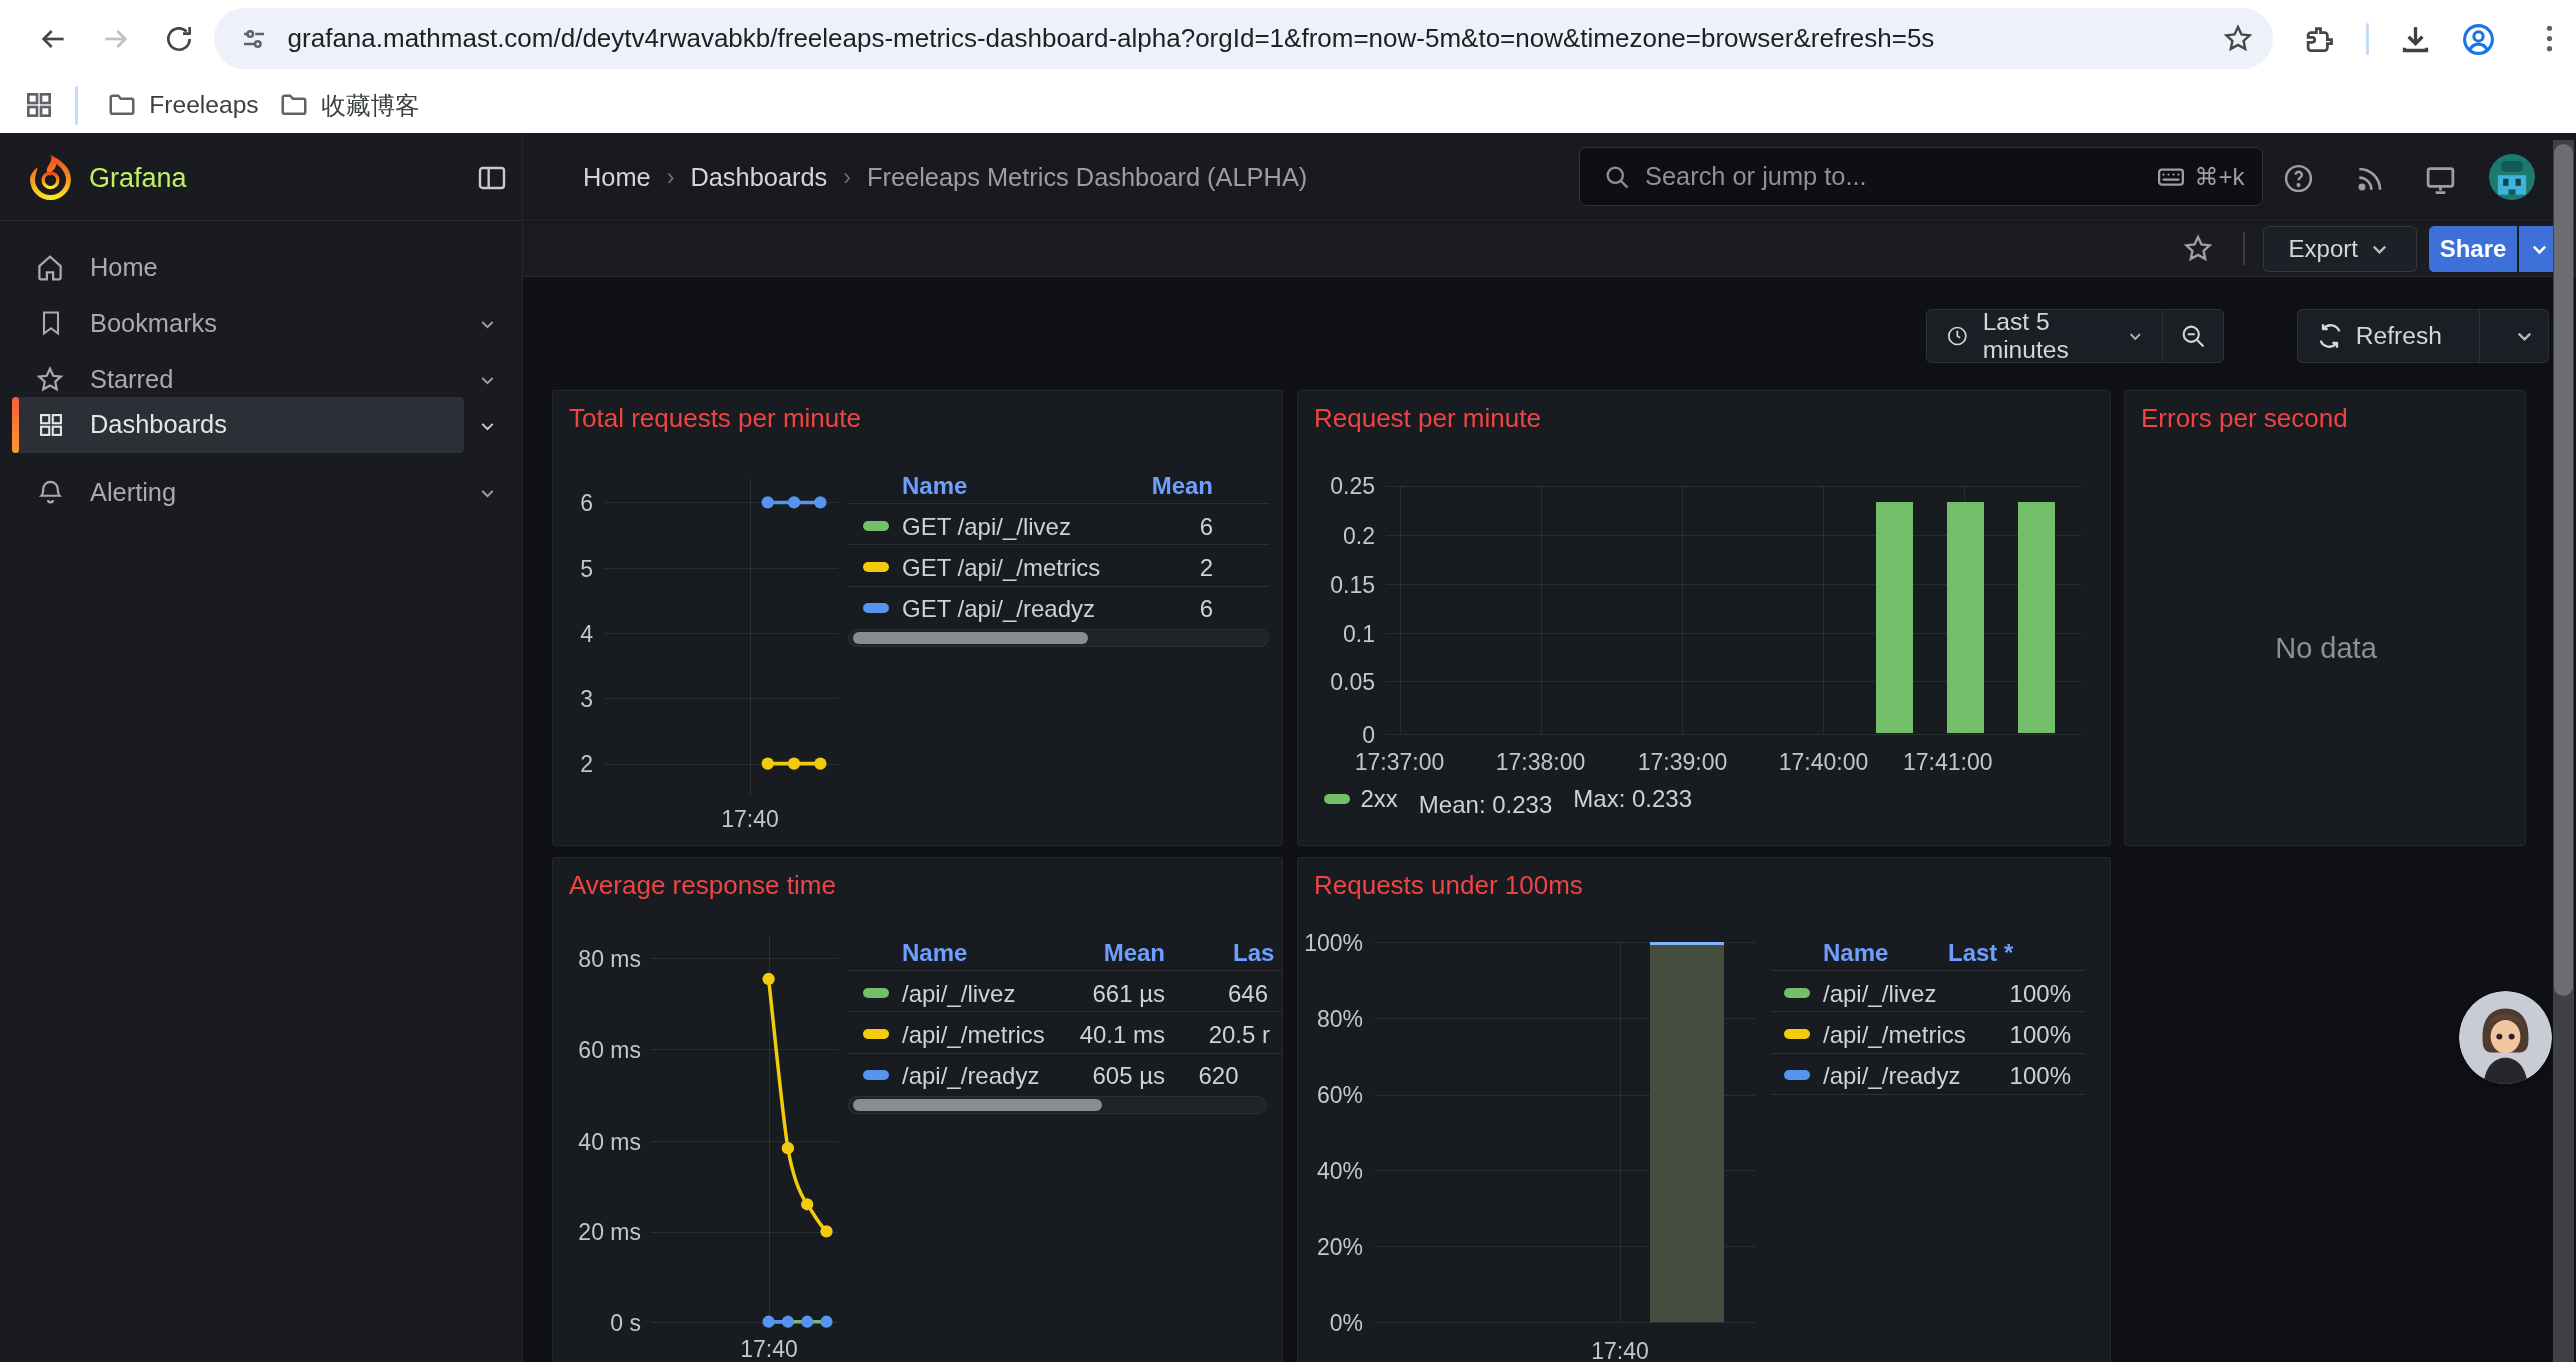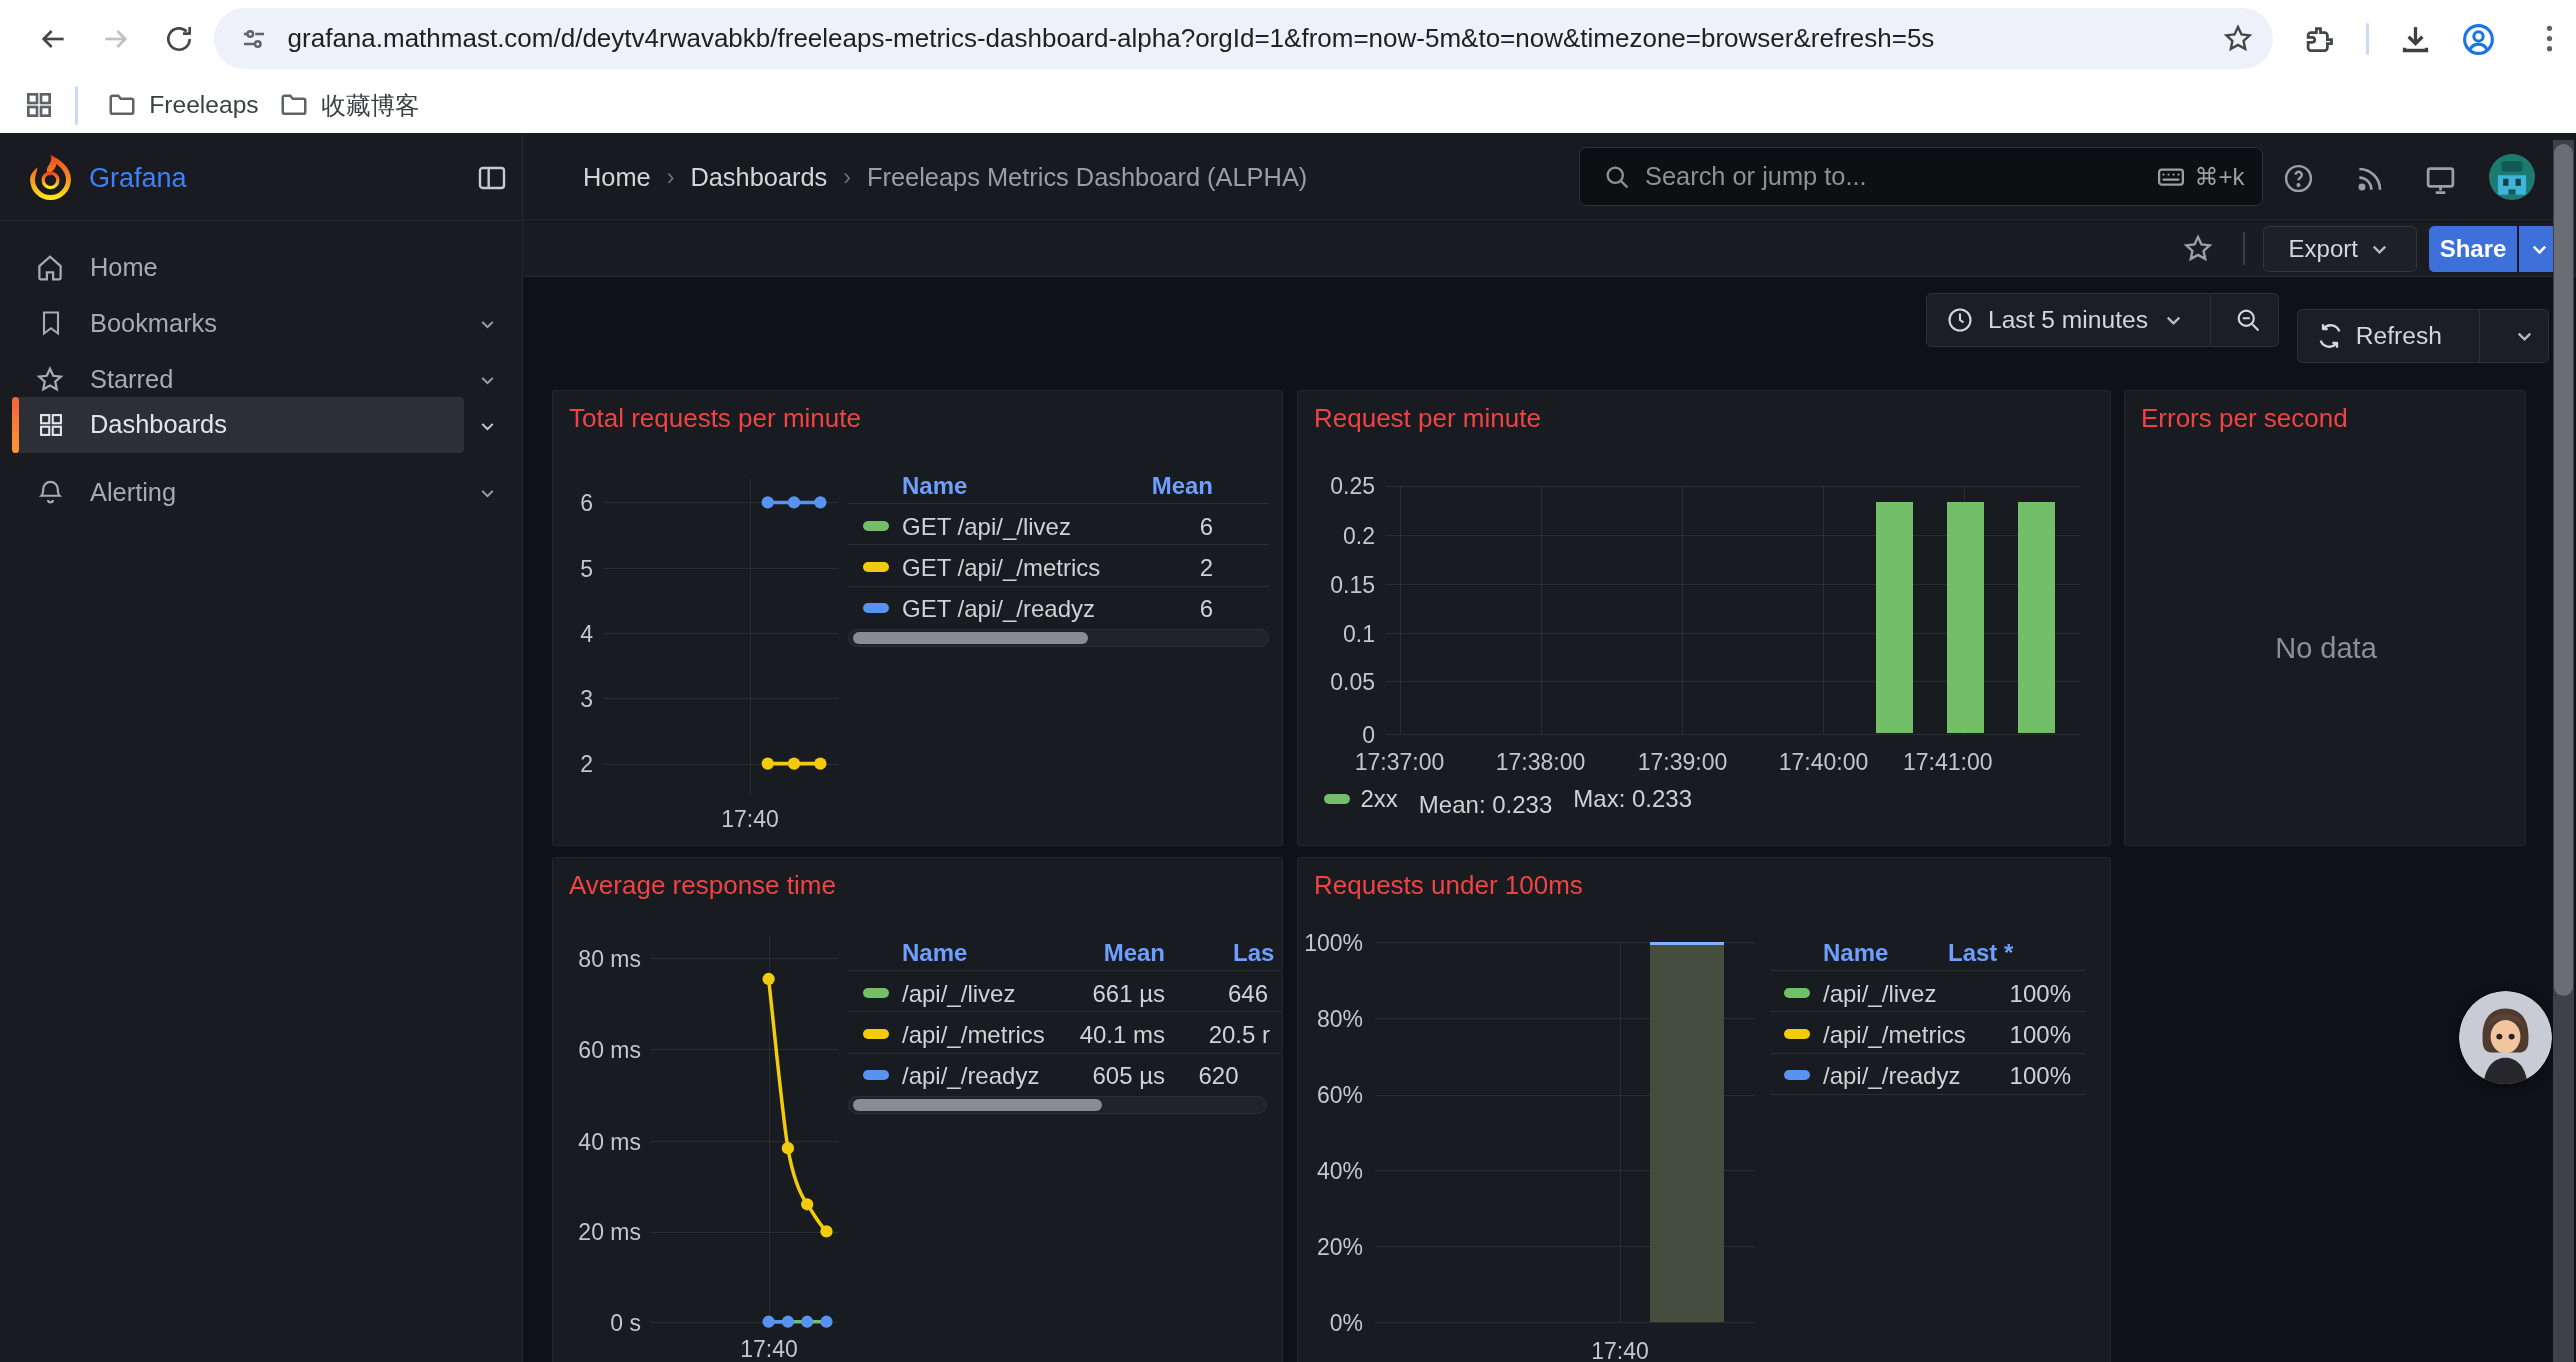--- a/index.html
+++ b/index.html
@@ -210,21 +210,21 @@
     <div class="a btn blue" style="left:1906px;top:4.4px;width:88px;height:46px;border-radius:5.3px 0 0 5.3px;">
       <span>Share</span>
     </div>
     <div class="a btn blue" style="left:1996px;top:4.4px;width:40px;height:46px;border-radius:0 5.3px 5.3px 0;">
       <svg width="23" height="23" viewBox="0 0 24 24" fill="none" stroke="#fff" stroke-width="2.6">
           <path d="M6 9l6 6 6-6"></path>
         </svg>
     </div>
   </div>
 
-  <div class="a tbtn" style="left:1926px;top:293px;width:353px;height:54px;justify-content:space-between;">
+  <div class="a tbtn" style="left:1926px;top:309px;width:298px;height:54px;justify-content:space-between;">
     <div class="r" style="height:100%;padding:0 17.5px 0 19px;">
       <svg width="28" height="28" viewBox="0 0 24 24" fill="none" stroke="#d5d6da" stroke-width="1.8">
           <circle cx="12" cy="12" r="9"></circle>
           <path d="M12 6.5V12l3 2"></path>
         </svg>
       <span style="margin-left:14px;font-weight:500;">Last 5 minutes</span>
       <svg width="23" height="23" viewBox="0 0 24 24" fill="none" stroke="#b9bbc0" stroke-width="2.4" style="margin-left:14px;">
           <path d="M6 9l6 6 6-6"></path>
         </svg>
     </div>
@@ -475,21 +475,21 @@
               <linearGradient id="fl" x1="0" y1="1" x2="0" y2="0">
                 <stop offset="0" stop-color="#FCEE1F"></stop>
                 <stop offset="0.5" stop-color="#F78C1E"></stop>
                 <stop offset="1" stop-color="#F0471F"></stop>
               </linearGradient>
             </defs>
           <path d="M12 1.5c1.6 3.4-1.8 4.8-1.8 7.6 0 1.2.7 2.2 1.7 2.7-.4-2.6 2.9-2.8 2.9-5.9 2.3 1.6 4.8 4.3 4.8 7.6a7.6 7.6 0 0 1-15.2 0c0-2.3 1.2-3.9 1.2-6C3.6 9.1 2 11.3 2 13.5a10 10 0 0 0 20 0C22 7.5 16.8 3.8 12 1.5z" fill="url(#fl)"></path>
           <circle cx="12" cy="13.8" r="3.6" fill="none" stroke="url(#fl)" stroke-width="1.6"></circle>
         </svg>
       </span>
-      <span class="a" style="left:89px;top:30px;font-size:27px;color:#3b82f6;font-weight:500;">Grafana</span>
+      <span class="a" style="left:89px;top:30px;font-size:27px;color:#bef264;font-weight:500;">Grafana</span>
       <span class="a" style="left:476px;top:29px;">
         <svg width="32" height="32" viewBox="0 0 24 24" fill="none" stroke="#c9cacd" stroke-width="1.8">
             <rect x="3" y="4.5" width="18" height="15" rx="2"></rect>
             <line x1="9.5" y1="4.5" x2="9.5" y2="19.5"></line>
           </svg>
       </span>
     </div>
 
     <div class="sbitem" style="top:106px;">
       <span class="a" style="left:35px;top:14px;">

